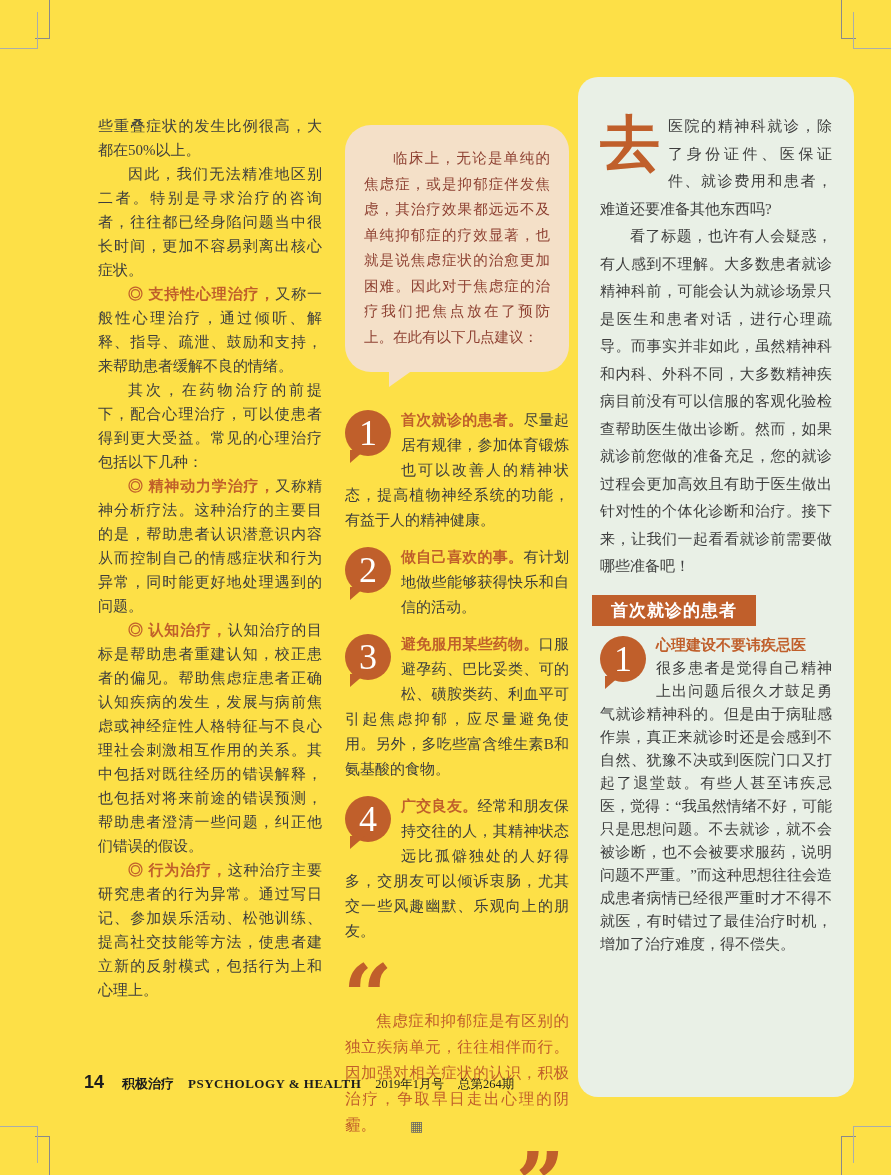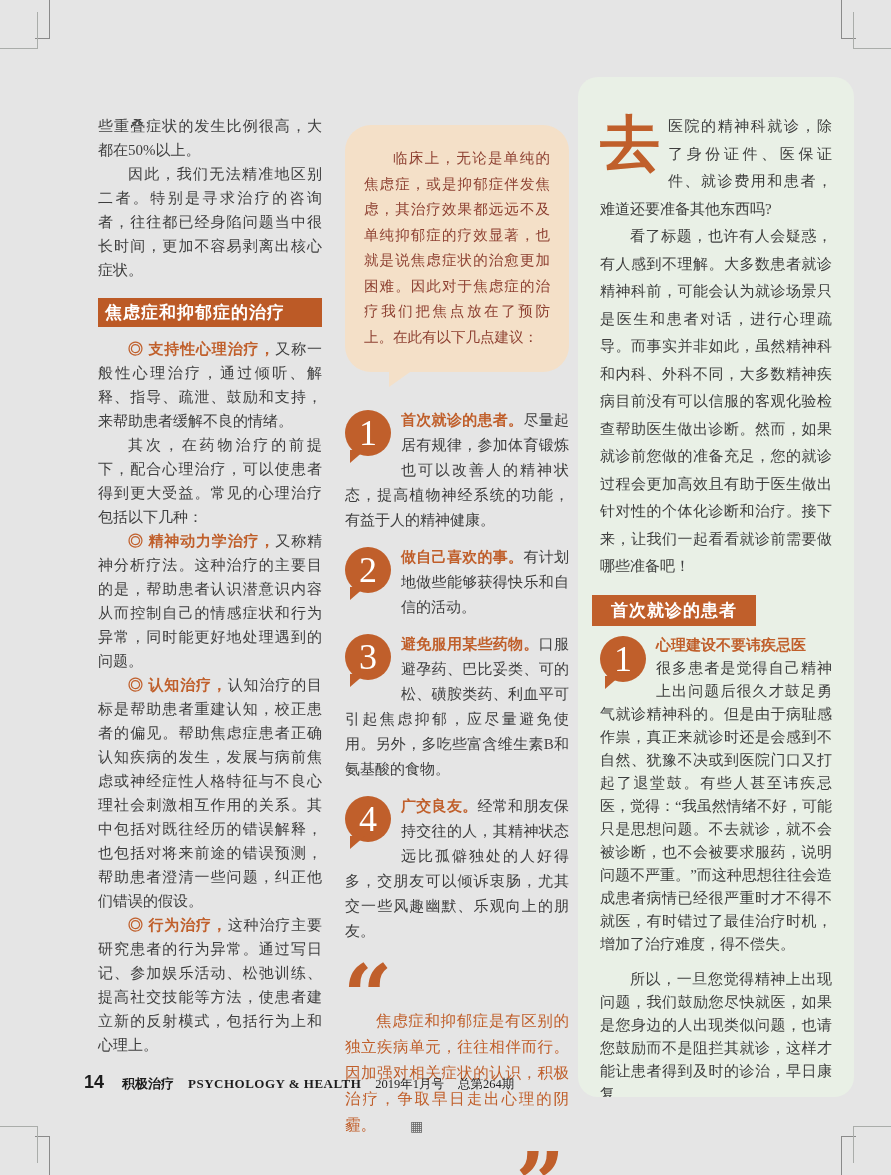--- a/index.html
+++ b/index.html
@@ -1,16 +1,16 @@
 <!DOCTYPE html>
 <html><head>
 <meta charset="utf-8">
 <style>
   html,body{margin:0;padding:0;background:#fff;}
-  .page{position:relative;width:891px;height:1175px;background:#e5e5e5;overflow:hidden;
+  .page{position:relative;width:891px;height:1175px;background:#fde047;overflow:hidden;
         font-family:"Liberation Serif",serif;color:#3e3e3e;}
   
   .crop{position:absolute;}
   .crop.tl-a{left:35px;top:0;width:14px;height:38px;border-right:1px solid #8a8a8a;border-bottom:1px solid #8a8a8a;}
   .crop.tl-b{left:0;top:12px;width:37px;height:36px;border-right:1px solid #aaadaa;border-bottom:1px solid #aaadaa;}
   .crop.tr-a{right:35px;top:0;width:14px;height:38px;border-left:1px solid #8a8a8a;border-bottom:1px solid #8a8a8a;}
   .crop.tr-b{right:0;top:12px;width:37px;height:36px;border-left:1px solid #aaadaa;border-bottom:1px solid #aaadaa;}
   .crop.bl-a{left:35px;bottom:0;width:14px;height:38px;border-right:1px solid #8a8a8a;border-top:1px solid #8a8a8a;}
   .crop.bl-b{left:0;bottom:12px;width:37px;height:36px;border-right:1px solid #aaadaa;border-top:1px solid #aaadaa;}
   .crop.br-a{right:35px;bottom:0;width:14px;height:38px;border-left:1px solid #8a8a8a;border-top:1px solid #8a8a8a;}
@@ -81,23 +81,20 @@
   <div class="crop tr-a"></div>
   <div class="crop tr-b"></div>
   <div class="crop bl-a"></div>
   <div class="crop bl-b"></div>
   <div class="crop br-a"></div>
   <div class="crop br-b"></div>
 
   <div class="col-left">
     <p class="body">些重叠症状的发生比例很高，大都在50%以上。</p>
     <p class="body indent">因此，我们无法精准地区别二者。特别是寻求治疗的咨询者，往往都已经身陷问题当中很长时间，更加不容易剥离出核心症状。</p>
-    <div class="section-bar">
-      <span>焦虑症和抑郁症的治疗</span>
-    </div>
     <p class="body indent"><span class="tname">◎ 支持性心理治疗，</span><span>又称一般性心理治疗，通过倾听、解释、指导、疏泄、鼓励和支持，来帮助患者缓解不良的情绪。</span></p>
     <p class="body indent">其次，在药物治疗的前提下，配合心理治疗，可以使患者得到更大受益。常见的心理治疗包括以下几种：</p>
     <p class="body indent"><span class="tname">◎ 精神动力学治疗，</span><span>又称精神分析疗法。这种治疗的主要目的是，帮助患者认识潜意识内容从而控制自己的情感症状和行为异常，同时能更好地处理遇到的问题。</span></p>
     <p class="body indent"><span class="tname">◎ 认知治疗，</span><span>认知治疗的目标是帮助患者重建认知，校正患者的偏见。帮助焦虑症患者正确认知疾病的发生，发展与病前焦虑或神经症性人格特征与不良心理社会刺激相互作用的关系。其中包括对既往经历的错误解释，也包括对将来前途的错误预测，帮助患者澄清一些问题，纠正他们错误的假设。</span></p>
     <p class="body indent"><span class="tname">◎ 行为治疗，</span><span>这种治疗主要研究患者的行为异常。通过写日记、参加娱乐活动、松弛训练、提高社交技能等方法，使患者建立新的反射模式，包括行为上和心理上。</span></p>
   </div>
 
   <div class="col-mid">
     <div class="bubble">
       <p>临床上，无论是单纯的焦虑症，或是抑郁症伴发焦虑，其治疗效果都远远不及单纯抑郁症的疗效显著，也就是说焦虑症状的治愈更加困难。因此对于焦虑症的治疗我们把焦点放在了预防上。在此有以下几点建议：</p>
@@ -141,21 +138,20 @@
     <p class="body indent">看了标题，也许有人会疑惑，有人感到不理解。大多数患者就诊精神科前，可能会认为就诊场景只是医生和患者对话，进行心理疏导。而事实并非如此，虽然精神科和内科、外科不同，大多数精神疾病目前没有可以信服的客观化验检查帮助医生做出诊断。然而，如果就诊前您做的准备充足，您的就诊过程会更加高效且有助于医生做出针对性的个体化诊断和治疗。接下来，让我们一起看看就诊前需要做哪些准备吧！</p>
     <div class="banner">
       <span>首次就诊的患者</span>
     </div>
     <div class="tip">
       <div class="tip-badge">
           <div class="circ">1</div>
         </div>
       <p class="tip-text"><span class="tip-title">心理建设不要讳疾忌医</span><span>很多患者是觉得自己精神上出问题后很久才鼓足勇气就诊精神科的。但是由于病耻感作祟，真正来就诊时还是会感到不自然、犹豫不决或到医院门口又打起了退堂鼓。有些人甚至讳疾忌医，觉得：“我虽然情绪不好，可能只是思想问题。不去就诊，就不会被诊断，也不会被要求服药，说明问题不严重。”而这种思想往往会造成患者病情已经很严重时才不得不就医，有时错过了最佳治疗时机，增加了治疗难度，得不偿失。</span></p>
     </div>
-    <p class="g-body2">所以，一旦您觉得精神上出现问题，我们鼓励您尽快就医，如果是您身边的人出现类似问题，也请您鼓励而不是阻拦其就诊，这样才能让患者得到及时的诊治，早日康复。</p>
   </div>
 
   <div class="footer">
     <span class="pnum">14</span>
     <span class="mag-cn">积极治疗</span>
     <span class="mag-en">PSYCHOLOGY &amp; HEALTH</span>
     <span class="issue">2019年1月号</span>
     <span class="issue-no">总第264期</span>
   </div>
 

